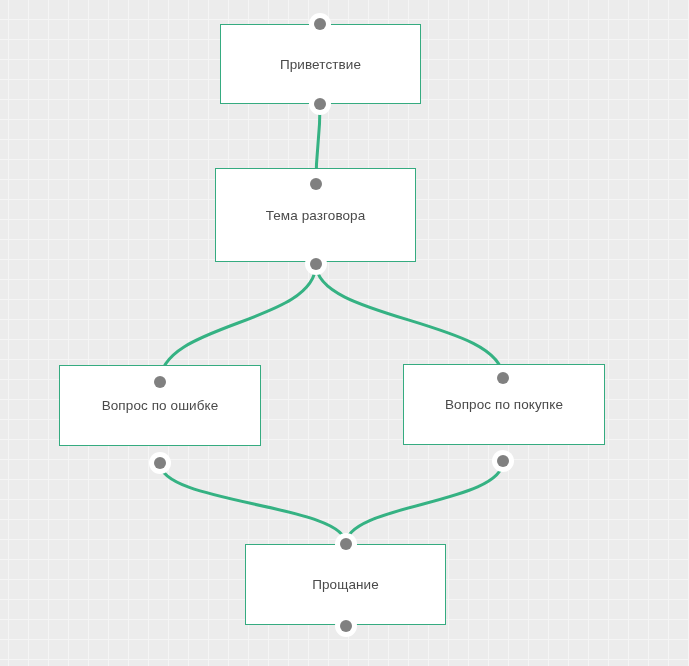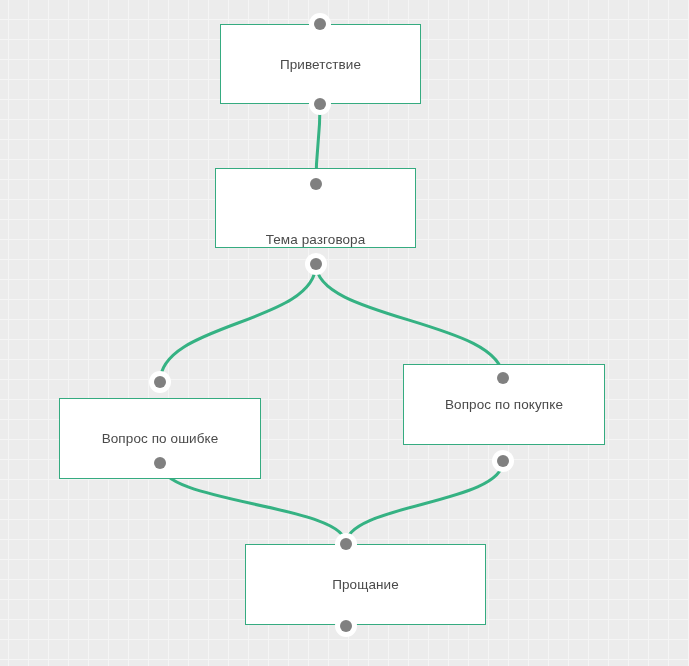--- a/index.html
+++ b/index.html
@@ -85,35 +85,35 @@
       <path class="edge-path" d="M 160 463 C 160 504, 346 504, 346 544" stroke="#35b283"></path>
       <path class="edge-path" d="M 503 461 C 503 504, 346 504, 346 544" stroke="#35b283"></path>
     </svg>
 
   <div id="nodes-layer">
       <div class="node" style="left: 220px; top: 24px; width: 201px; height: 80px; border-color: rgb(53, 171, 128); background: rgb(255, 255, 255);">
         <span class="node-label" style="color: rgb(74, 74, 74);">Приветствие</span>
       </div>
       <div class="port" style="left: 320px; top: 24px; background: rgb(255, 255, 255);"></div>
       <div class="port" style="left: 320px; top: 104px; background: rgb(255, 255, 255);"></div>
-      <div class="node" style="left: 215px; top: 168px; width: 201px; height: 80px; border-color: rgb(53, 171, 128); background: rgb(255, 255, 255); align-items: flex-end;">
+      <div class="node" style="left: 215px; top: 168px; width: 201px; height: 94px; border-color: rgb(53, 171, 128); background: rgb(255, 255, 255);">
         <span class="node-label" style="color: rgb(74, 74, 74);">Тема разговора</span>
       </div>
       <div class="port" style="left: 316px; top: 184px; background: rgb(255, 255, 255);"></div>
       <div class="port" style="left: 316px; top: 264px; background: rgb(255, 255, 255);"></div>
-      <div class="node" style="left: 59px; top: 398px; width: 202px; height: 81px; border-color: rgb(53, 171, 128); background: rgb(255, 255, 255);">
+      <div class="node" style="left: 59px; top: 365px; width: 202px; height: 81px; border-color: rgb(53, 171, 128); background: rgb(255, 255, 255);">
         <span class="node-label" style="color: rgb(74, 74, 74);">Вопрос по ошибке</span>
       </div>
       <div class="port" style="left: 160px; top: 382px; background: rgb(255, 255, 255);"></div>
       <div class="port" style="left: 160px; top: 463px; background: rgb(255, 255, 255);"></div>
       <div class="node" style="left: 403px; top: 364px; width: 202px; height: 81px; border-color: rgb(53, 171, 128); background: rgb(255, 255, 255);">
         <span class="node-label" style="color: rgb(74, 74, 74);">Вопрос по покупке</span>
       </div>
       <div class="port" style="left: 503px; top: 378px; background: rgb(255, 255, 255);"></div>
       <div class="port" style="left: 503px; top: 461px; background: rgb(255, 255, 255);"></div>
-      <div class="node" style="left: 245px; top: 544px; width: 241px; height: 81px; border-color: rgb(53, 171, 128); background: rgb(255, 255, 255);">
+      <div class="node" style="left: 245px; top: 544px; width: 201px; height: 81px; border-color: rgb(53, 171, 128); background: rgb(255, 255, 255);">
         <span class="node-label" style="color: rgb(74, 74, 74);">Прощание</span>
       </div>
       <div class="port" style="left: 346px; top: 544px; background: rgb(255, 255, 255);"></div>
       <div class="port" style="left: 346px; top: 626px; background: rgb(255, 255, 255);"></div>
     </div>
 
 </div>
 
 </body></html>

